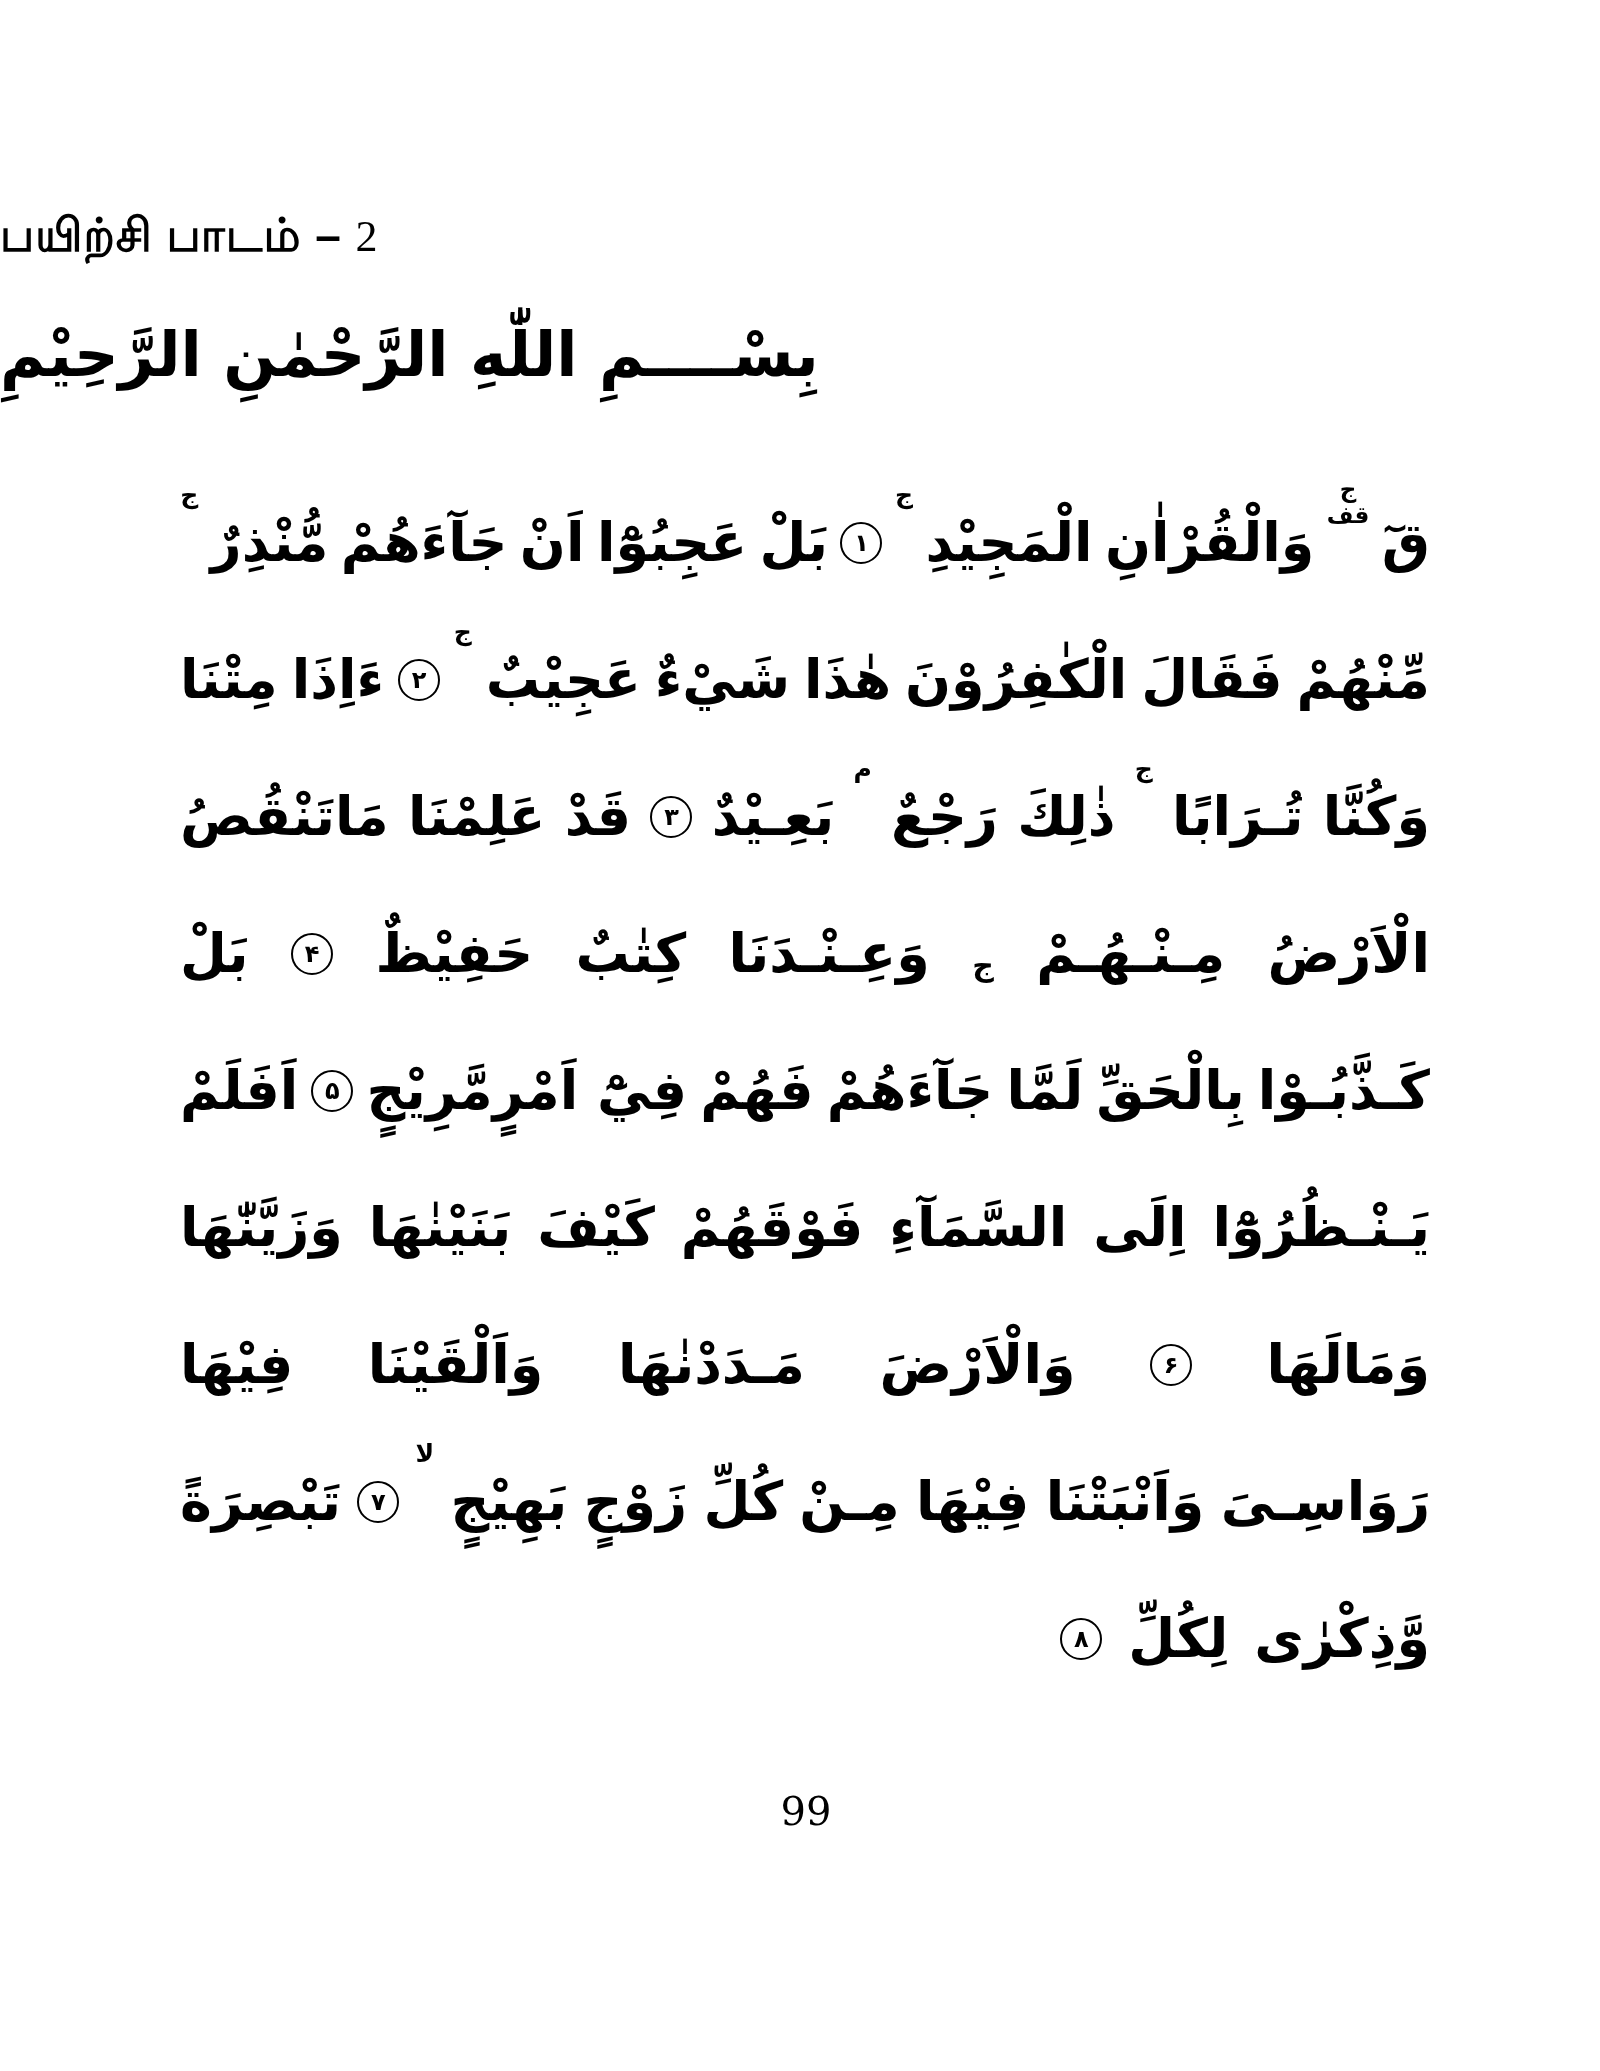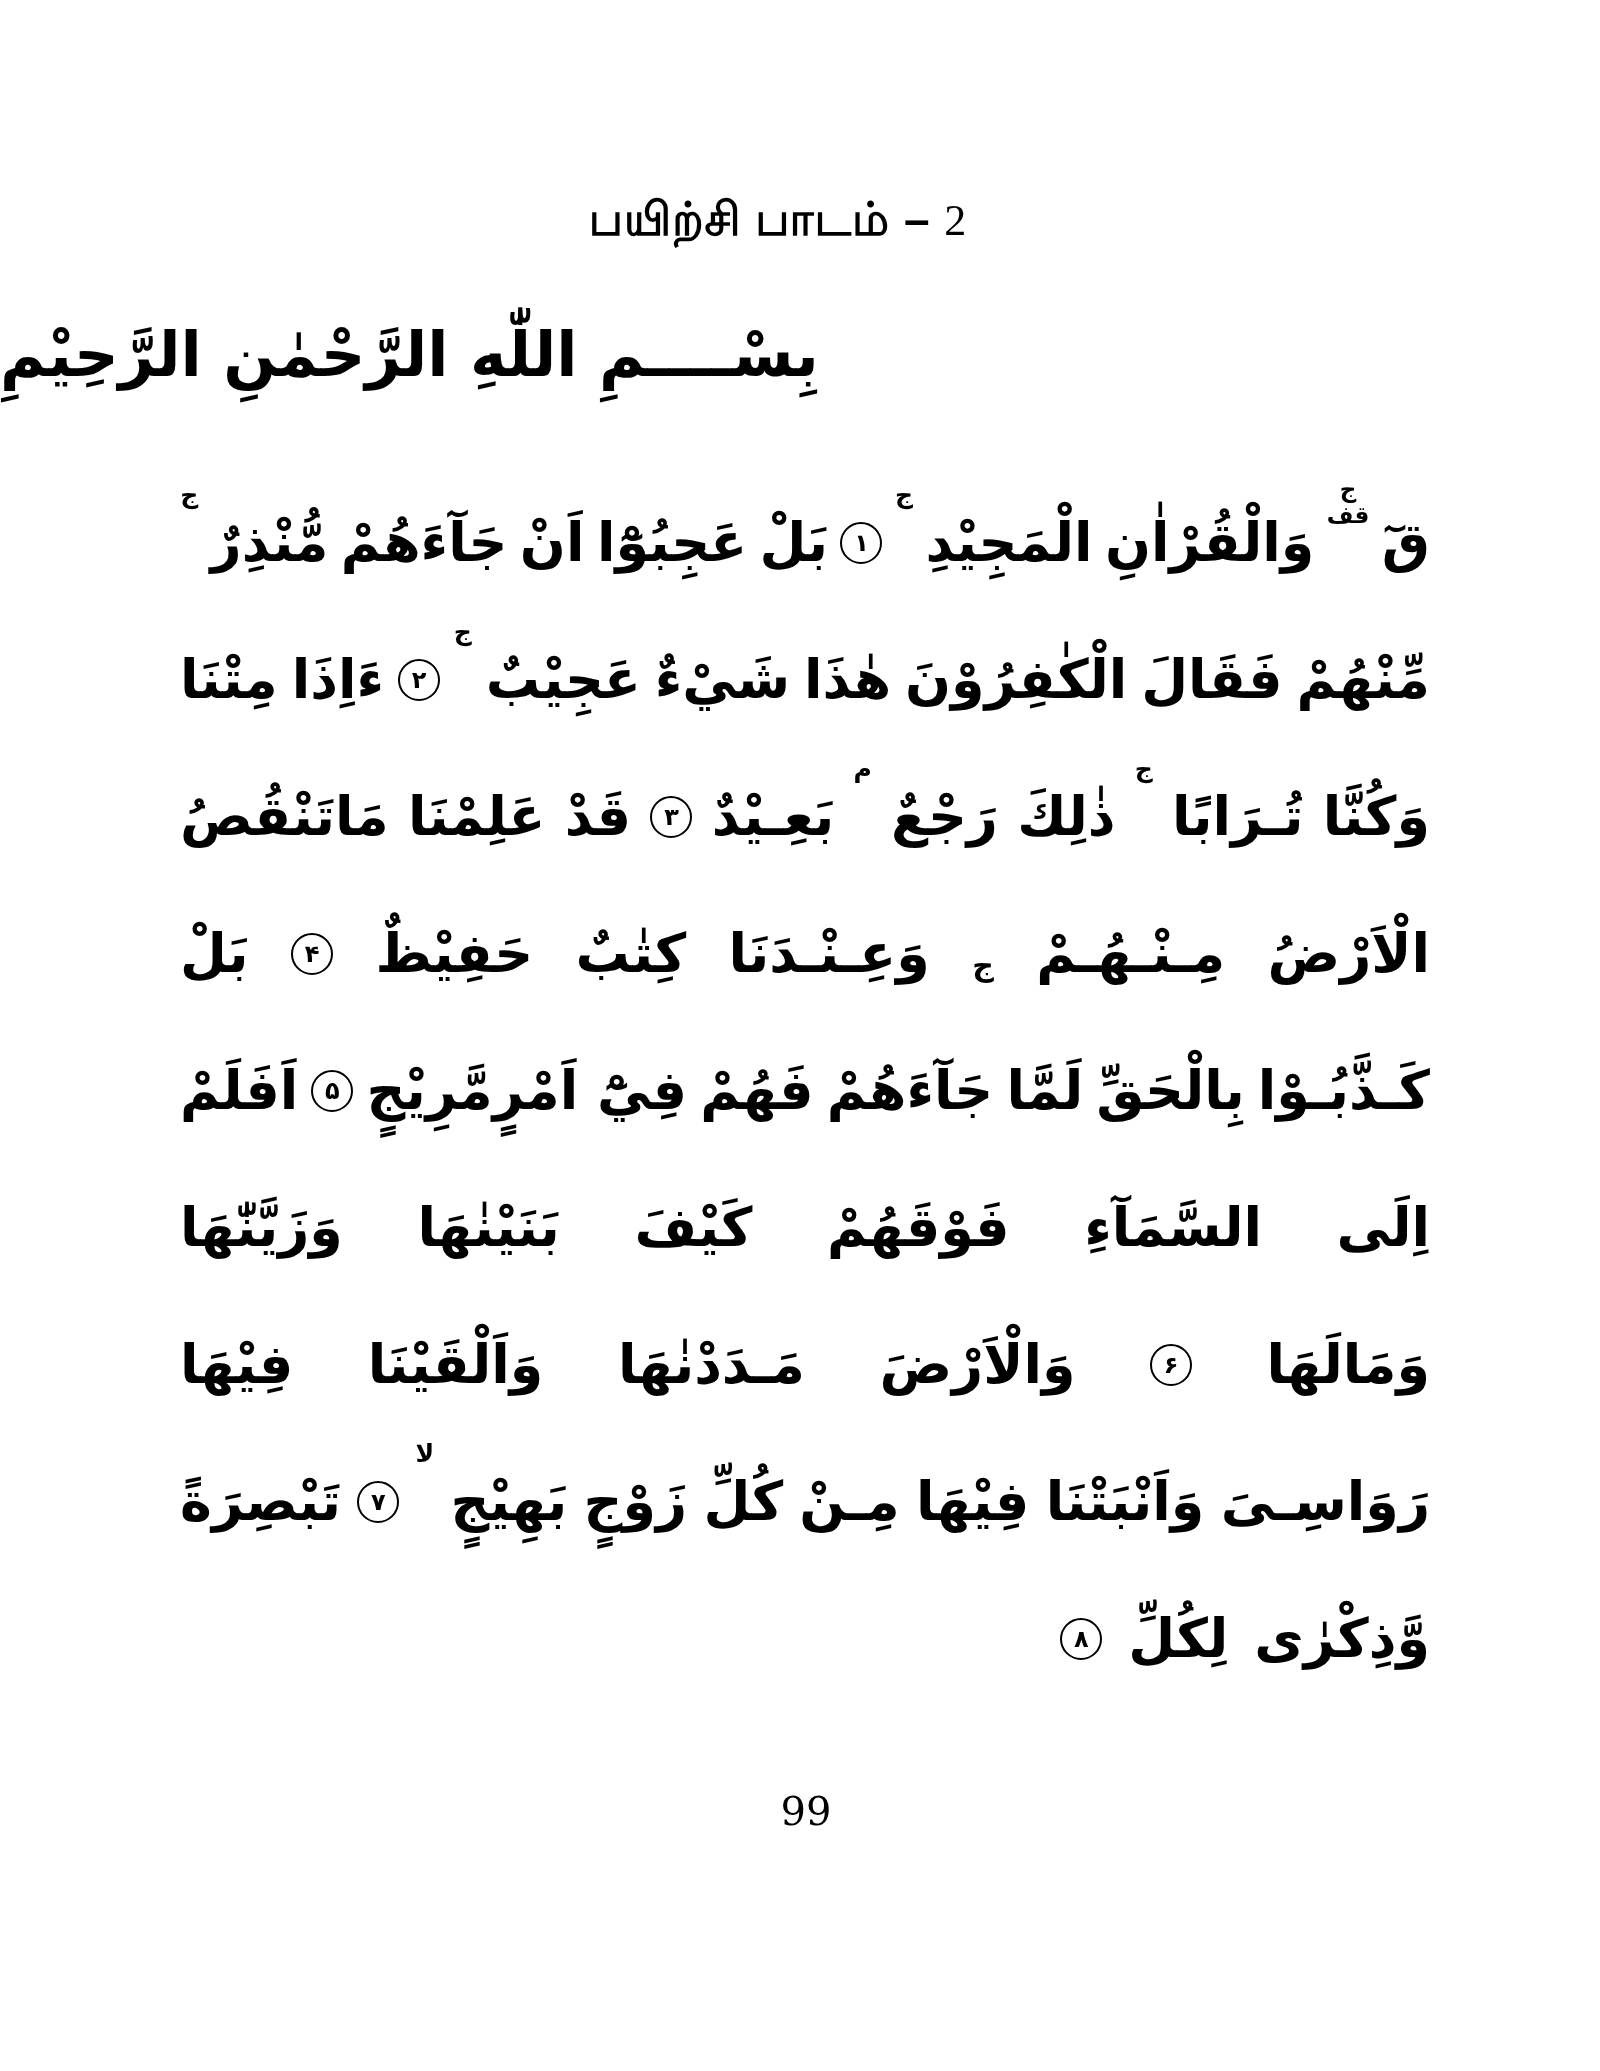--- a/index.html
+++ b/index.html
@@ -4,22 +4,21 @@
 <style>
   html,body { margin:0; padding:0; }
   body {
     width:1600px; height:2071px;
     background:#ffffff; color:#000;
     position:relative;
     font-family:"DejaVu Sans", sans-serif;
     overflow:hidden;
   }
   .page-title {
-    position:absolute; top:192px; left:0; right:44px;
-    text-align:center;
+    position:absolute; top:208px; left:0; right:44px;
     font-family:"Liberation Sans", sans-serif;
     font-weight:bold; font-size:46px; letter-spacing:1px;
     white-space:nowrap;
   }
   .page-title .title-number {
     font-family:"Liberation Serif", serif;
     font-weight:normal; font-size:44px;
   }
   .bismillah {
     position:absolute; top:308px; left:0; right:0;
@@ -136,20 +135,21 @@
       <span class="q-word">كَـذَّبُـوْا</span>
       <span class="q-word">بِالْحَقِّ</span>
       <span class="q-word">لَمَّا</span>
       <span class="q-word">جَآءَهُمْ</span>
       <span class="q-word">فَهُمْ</span>
       <span class="q-word">فِيْٓ اَمْرٍمَّرِيْجٍ</span>
       <span class="q-verse">۵</span>
       <span class="q-word">اَفَلَمْ</span>
     </div>
     <div class="q-line">
+      <span class="q-word">يَـنْـظُرُوْٓا</span>
       <span class="q-word">اِلَى</span>
       <span class="q-word">السَّمَآءِ</span>
       <span class="q-word">فَوْقَهُمْ</span>
       <span class="q-word">كَيْفَ</span>
       <span class="q-word">بَنَيْنٰهَا</span>
       <span class="q-word">وَزَيَّنّٰهَا</span>
     </div>
     <div class="q-line">
       <span class="q-word">وَمَالَهَا</span>
       <span class="q-verse">۶</span>

